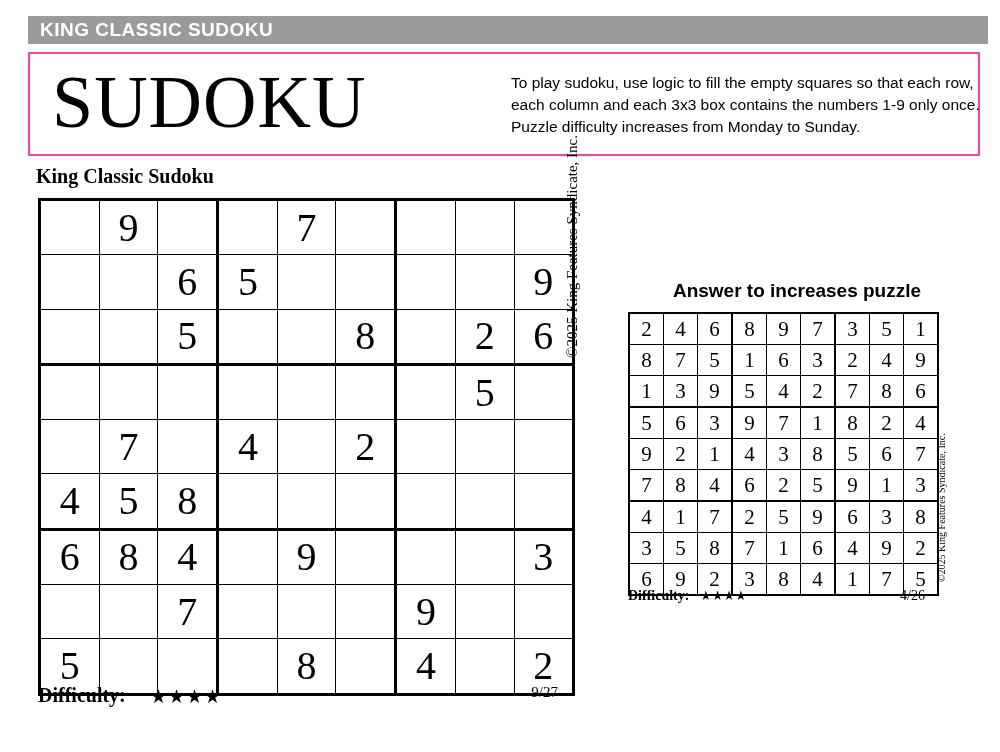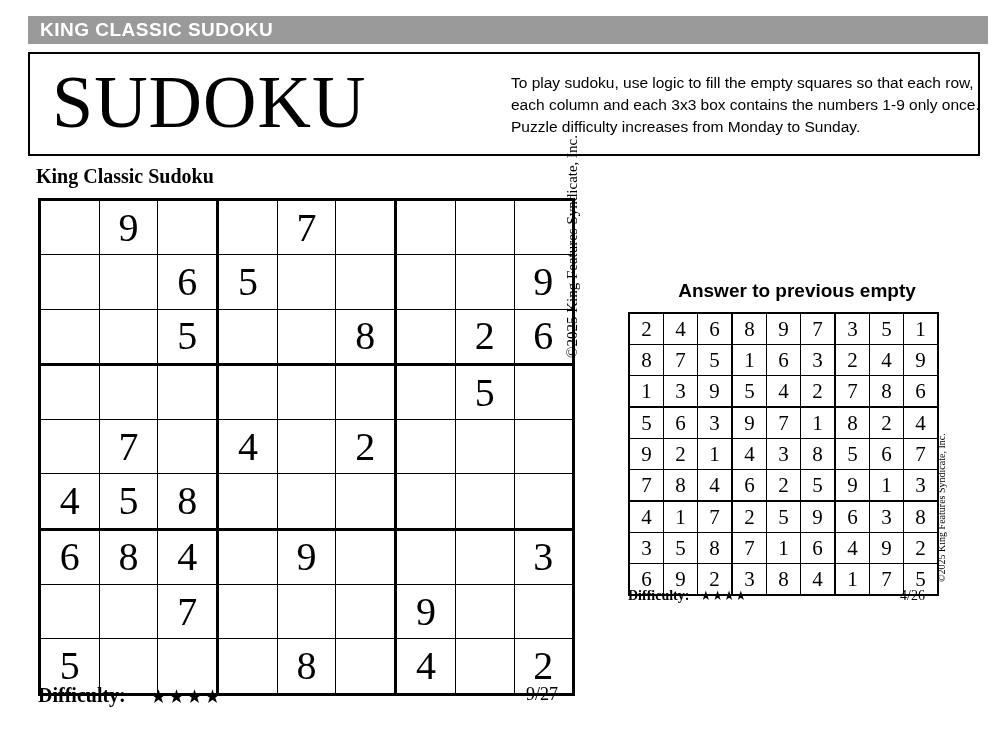--- a/index.html
+++ b/index.html
@@ -42,21 +42,21 @@
     font-family: "Liberation Sans", sans-serif;
   }
 
   
   .headerbox {
     position: absolute;
     left: 28px;
     top: 52px;
     width: 952px;
     height: 104px;
-    border: 2px solid #000000;
+    border: 2px solid #ec4899;
     box-sizing: border-box;
     background: #fff;
   }
   .sudoku-word {
     position: absolute;
     left: 22px;
     top: -4px;
     font-family: "Liberation Serif", serif;
     font-size: 74px;
     letter-spacing: 1px;
@@ -128,21 +128,21 @@
     left: 38px;
     top: 684px;
     width: 520px;
     height: 24px;
     font-family: "Liberation Serif", serif;
     font-size: 20px;
     color: #000;
   }
   .main-footer .diff-label { position: absolute; left: 0; top: 0; font-weight: bold; }
   .main-footer .stars { position: absolute; left: 112px; top: 1px; font-size: 19px; letter-spacing: 1px; }
-  .main-footer .date { position: absolute; right: 0; top: 0; font-size: 18px; }
+  .main-footer .date { position: absolute; right: 0; top: 0; font-size: 15px; }
 
   
   .vcopy-main {
     position: absolute;
     left: 564px;
     top: 358px;
     transform: rotate(-90deg);
     transform-origin: left top;
     font-family: "Liberation Serif", serif;
     font-size: 15px;
@@ -333,21 +333,21 @@
   </div>
 
   <div class="main-footer">
     <span class="diff-label">Difficulty:</span>
     <span class="stars">★★★★</span>
     <span class="date">9/27</span>
   </div>
 
   <div class="vcopy-main">©2025 King Features Syndicate, Inc.</div>
 
-  <div class="answer-title">Answer to previous empty</div>
+  <div class="answer-title">Answer to increases puzzle</div>
 
   <div class="answer-grid-wrap">
     <table class="sgrid">
       <tbody>
           <tr>
         <td>2</td>
         <td>4</td>
         <td class="bl-right">6</td>
         <td>8</td>
         <td>9</td>

